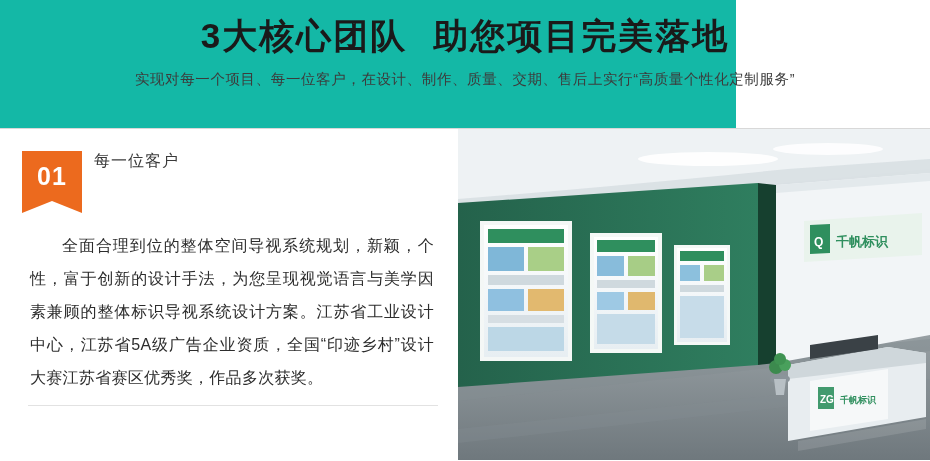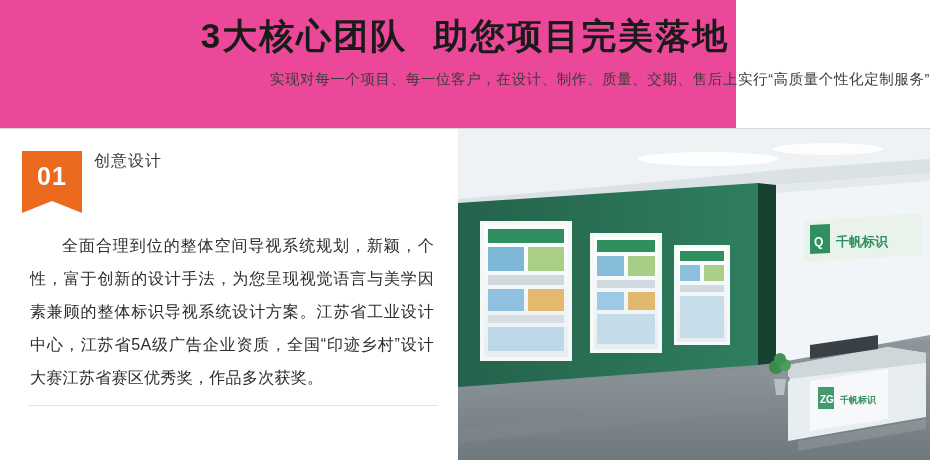--- a/index.html
+++ b/index.html
@@ -10,21 +10,21 @@
     width: 930px;
     height: 461px;
     background: #ffffff;
     font-family: "Liberation Sans", sans-serif;
     overflow: hidden;
   }
   .page {
     position: relative;
     width: 736px;
     height: 461px;
-    background: #ec4899;
+    background: #14b8a6;
   }
 
   
   .header {
     width: 930px;
     padding-top: 14px;
     text-align: center;
   }
   .headline {
     font-size: 35px;
@@ -41,21 +41,20 @@
     display: inline-block;
     width: 26px;
   }
   .subline {
     margin-top: 10px;
     font-size: 14.5px;
     color: #3c3c3c;
     line-height: 22px;
     letter-spacing: 0.6px;
     white-space: nowrap;
-    text-align: right;
   }
 
   
   .panel {
     position: absolute;
     left: 0;
     top: 128px;
     width: 930px;
     height: 333px;
     border-top: 1px solid #d8d8d8;
@@ -199,21 +198,21 @@
     <div class="left-col">
       <div class="left-inner">
 
         <div class="badge">
           <div class="body"></div>
           <div class="notch-left"></div>
           <div class="notch-right"></div>
           <div class="num">01</div>
         </div>
 
-        <div class="head-small">创意设计</div>
+        <div class="head-small">每一位客户</div>
 
         <div class="para">全面合理到位的整体空间导视系统规划，新颖，个性，富于创新的设计手法，为您呈现视觉语言与美学因素兼顾的整体标识导视系统设计方案。江苏省工业设计中心，江苏省5A级广告企业资质，全国“印迹乡村”设计大赛江苏省赛区优秀奖，作品多次获奖。</div>
 
         <div class="divider"></div>
       </div>
     </div>
 
     <div class="photo">
       <svg width="472" height="331" viewBox="0 0 472 331" xmlns="http://www.w3.org/2000/svg">
         <defs>

